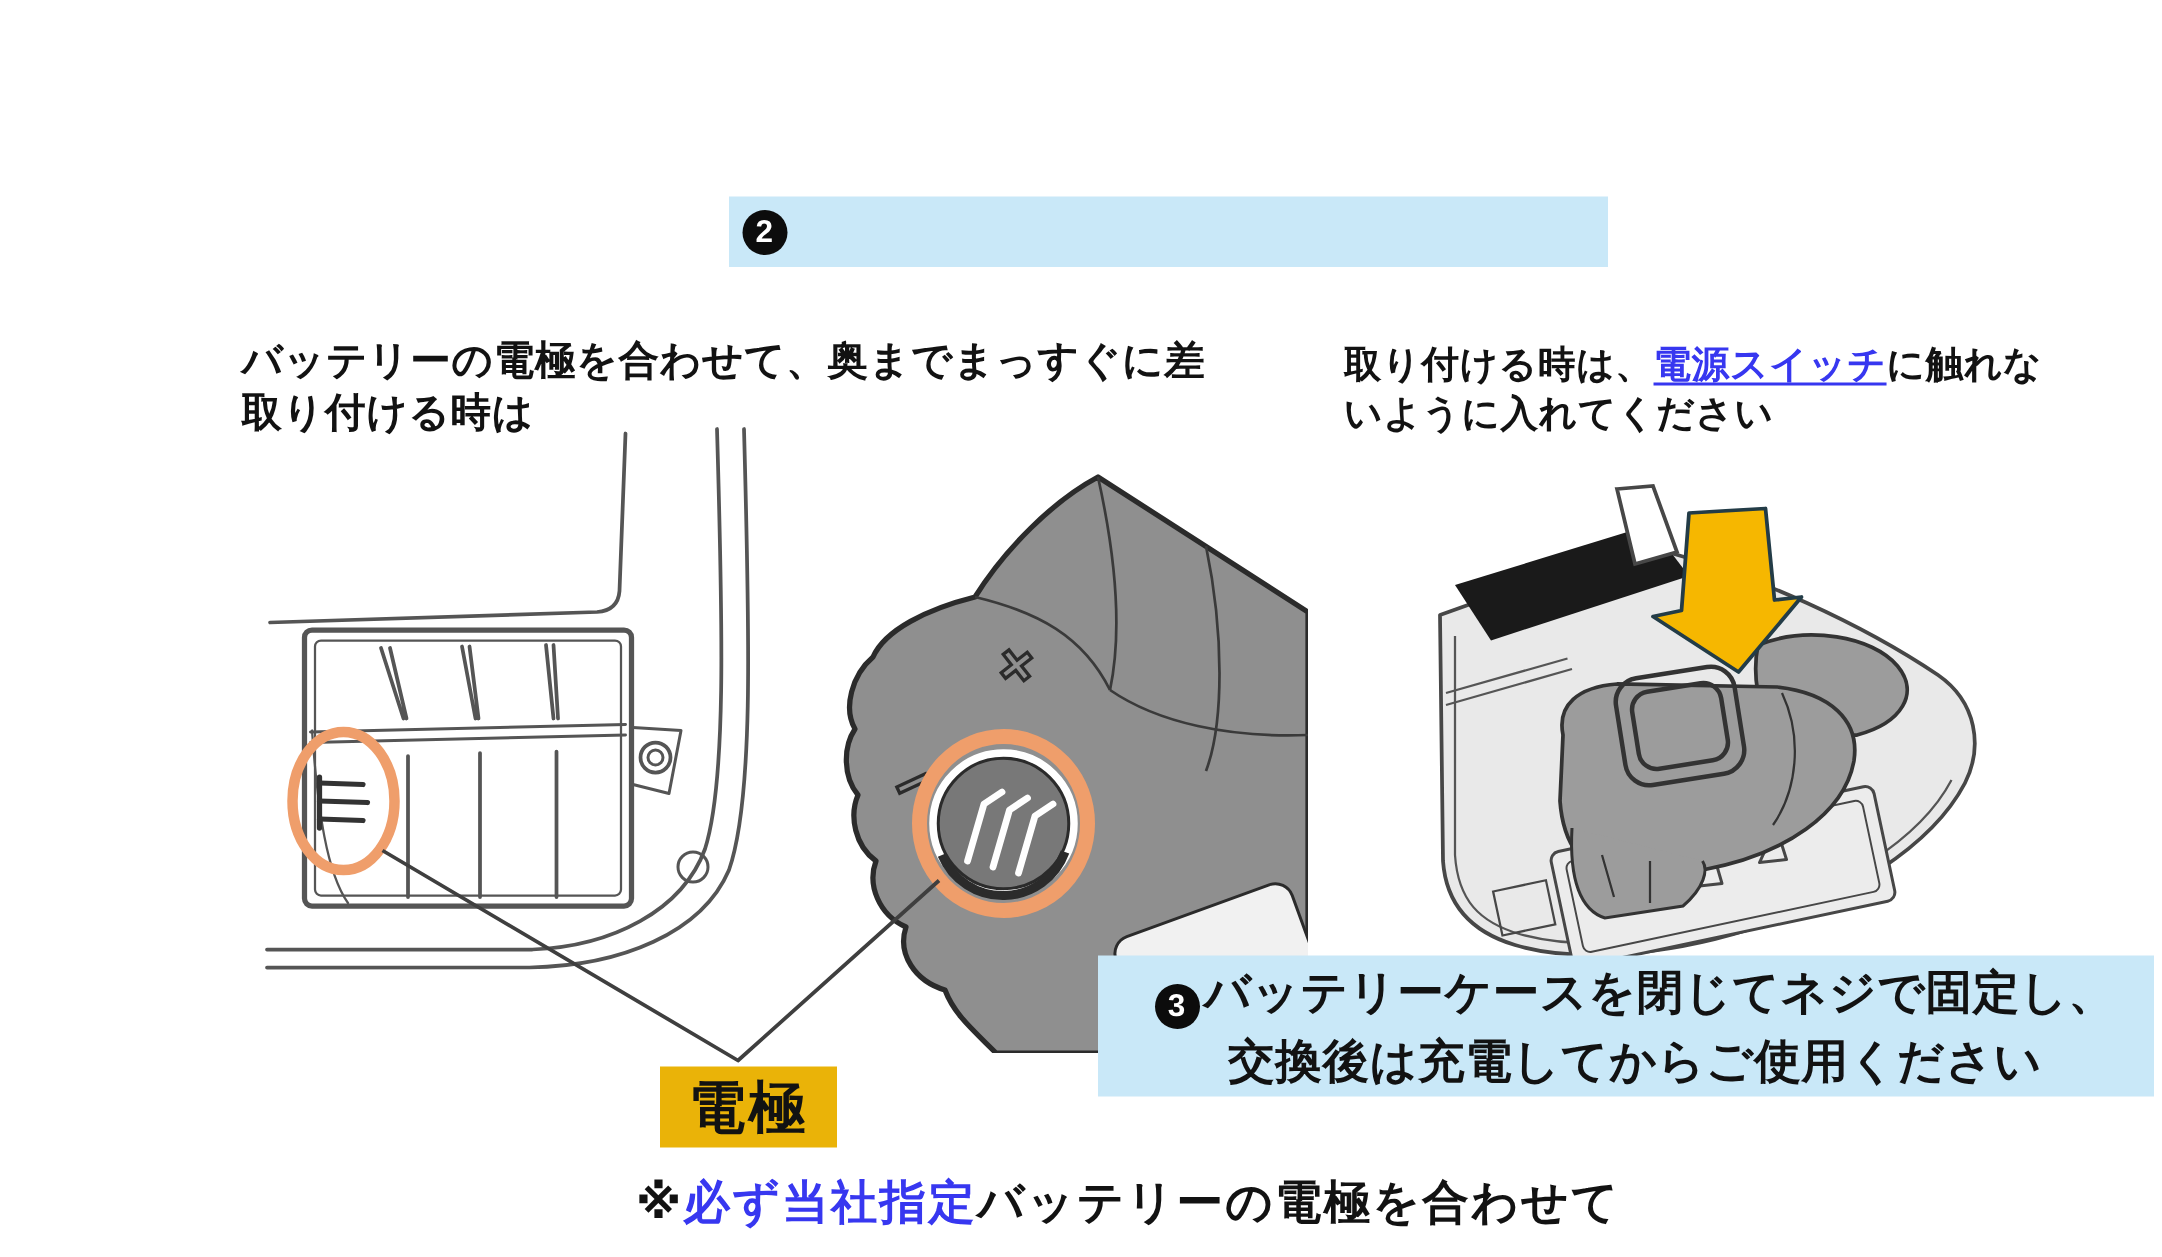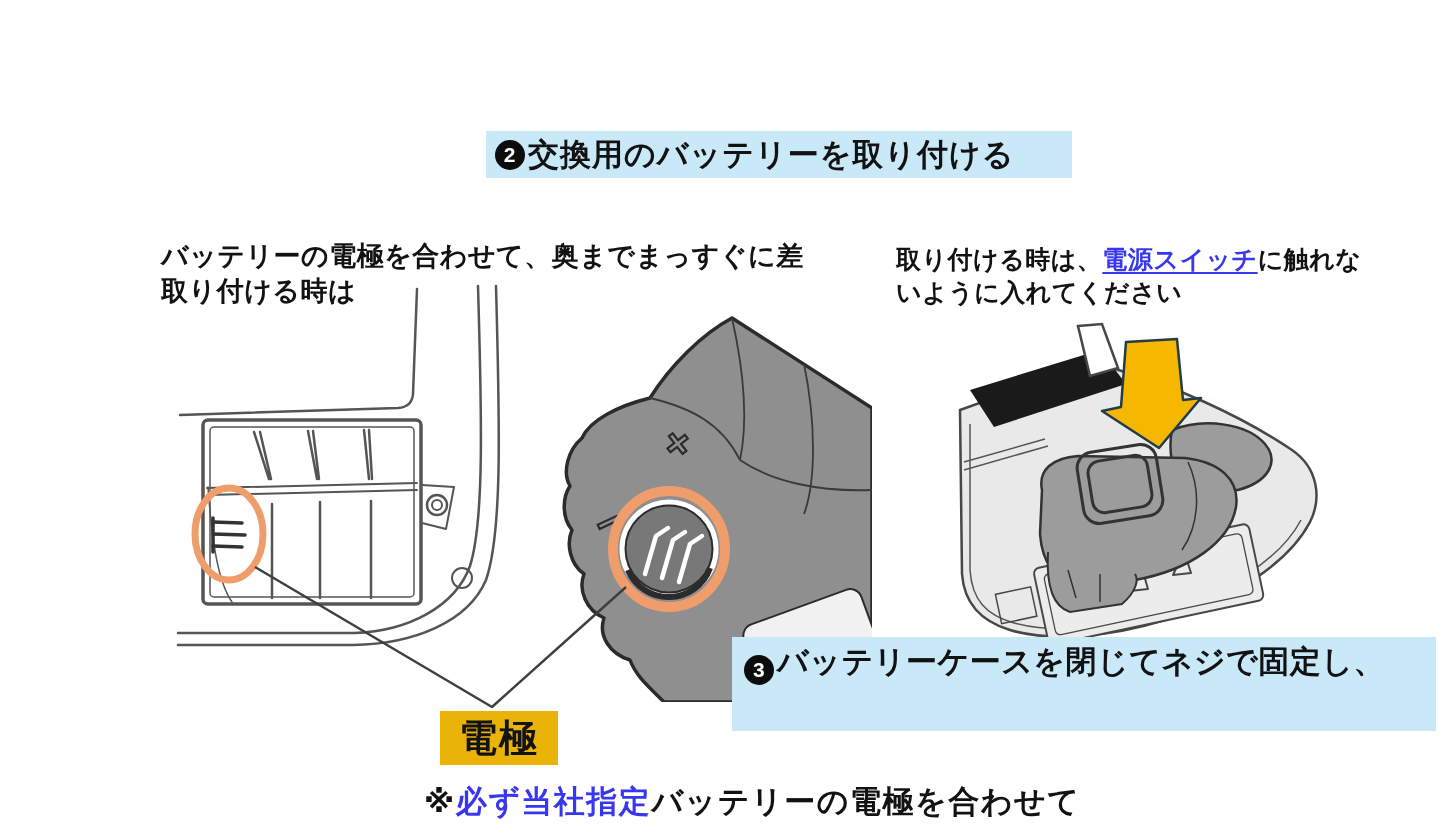--- a/index.html
+++ b/index.html
@@ -18,29 +18,29 @@
     box-sizing:border-box; padding-left:9px; display:flex; align-items:center;
     font-size:31px; letter-spacing:1px; z-index:3;
   }
   .badge {
     display:inline-flex; align-items:center; justify-content:center;
     width:30px; height:30px; border-radius:50%; background:#0c0c0c; color:#ffffff;
     font-size:21px; line-height:1; margin-right:3px; flex:none; vertical-align:-5px;
   }
   .badge.inline { display:inline-flex; }
 
-  .para { position:absolute; z-index:3;margin-top:16px; }
+  .para { position:absolute; z-index:3; }
   #para-left  { left:161px; top:223px; font-size:27px; line-height:35px; letter-spacing:0.5px; }
   #para-right { left:896px; top:227px; font-size:25px; line-height:33px; letter-spacing:0.5px; }
   a.doc-link { color:#3737f0; text-decoration:underline; text-underline-offset:4px; cursor:pointer;font-family:Liberation Serif, serif; }
 
   .step3-box {
     position:absolute; left:732px; top:637px; width:704px; height:94px;
     box-sizing:border-box; padding:3px 0 0 12px;
-    font-size:31px; line-height:44px; letter-spacing:0.5px; z-index:3;
+    font-size:31px; line-height:44px; letter-spacing:0.5px; z-index:3;text-align:center;
   }
 
   .electrode-label {
     position:absolute; left:440px; top:711px; width:118px; height:54px;
     background:#eab308; display:flex; align-items:center; justify-content:center;
     font-size:38px; letter-spacing:2px; z-index:3;
   }
 
   .note-line {
     position:absolute; left:424px; top:781px; font-size:31px; letter-spacing:1.5px; z-index:3;
@@ -154,39 +154,39 @@
 
     <polygon points="176,30 227,27 233,88 251,86 209,136 152,99 171,95" fill="#f6b700" stroke="#233c47" stroke-width="2.5" stroke-linejoin="round"></polygon>
   </svg>
 
   <svg id="leader-lines" width="1441" height="838" viewBox="0 0 1441 838">
     <path d="M255 567 L492 707 L626 587" fill="none" stroke="#3f3f3f" stroke-width="2.5" stroke-linejoin="round"></path>
   </svg>
 
   <div class="step2-box hl-blue">
     <span class="badge">2</span>
-    <span>交換用のバッテリーを取り付ける</span>
   </div>
 
   <div class="para" id="para-left">
     <div>バッテリーの電極を合わせて、奥までまっすぐに差</div>
     <div>取り付ける時は</div>
   </div>
 
   <div class="para" id="para-right">
     <div>
       <span>取り付ける時は、</span><a class="doc-link">電源スイッチ</a><span>に触れな</span>
     </div>
     <div>いように入れてください</div>
   </div>
 
   <div class="step3-box hl-blue">
     <div>
       <span class="badge inline">3</span><span>バッテリーケースを閉じてネジで固定し、</span>
     </div>
+    <div>交換後は充電してからご使用ください</div>
   </div>
 
   <div class="electrode-label">電極</div>
 
   <div class="note-line">
     <span>※</span><span class="em">必ず当社指定</span><span>バッテリーの電極を合わせて</span>
   </div>
 
 </div>
 

